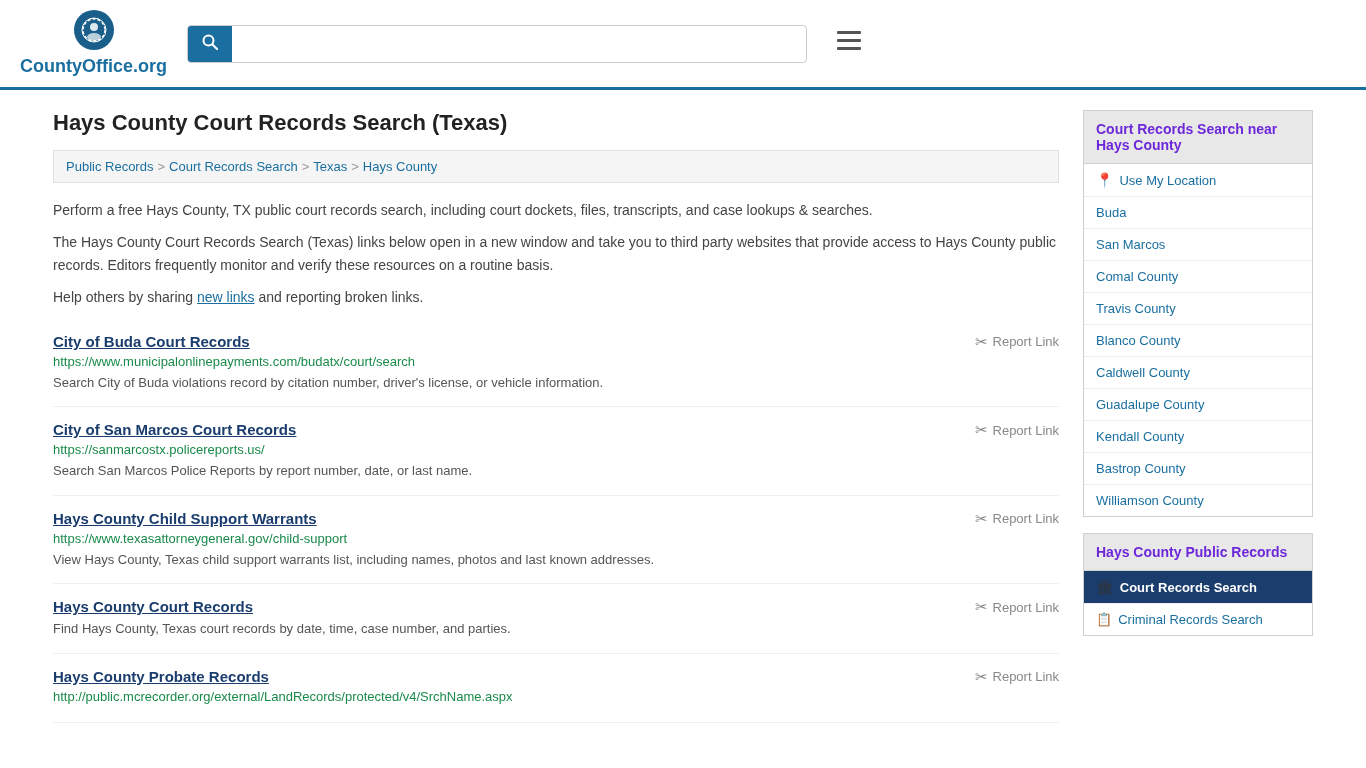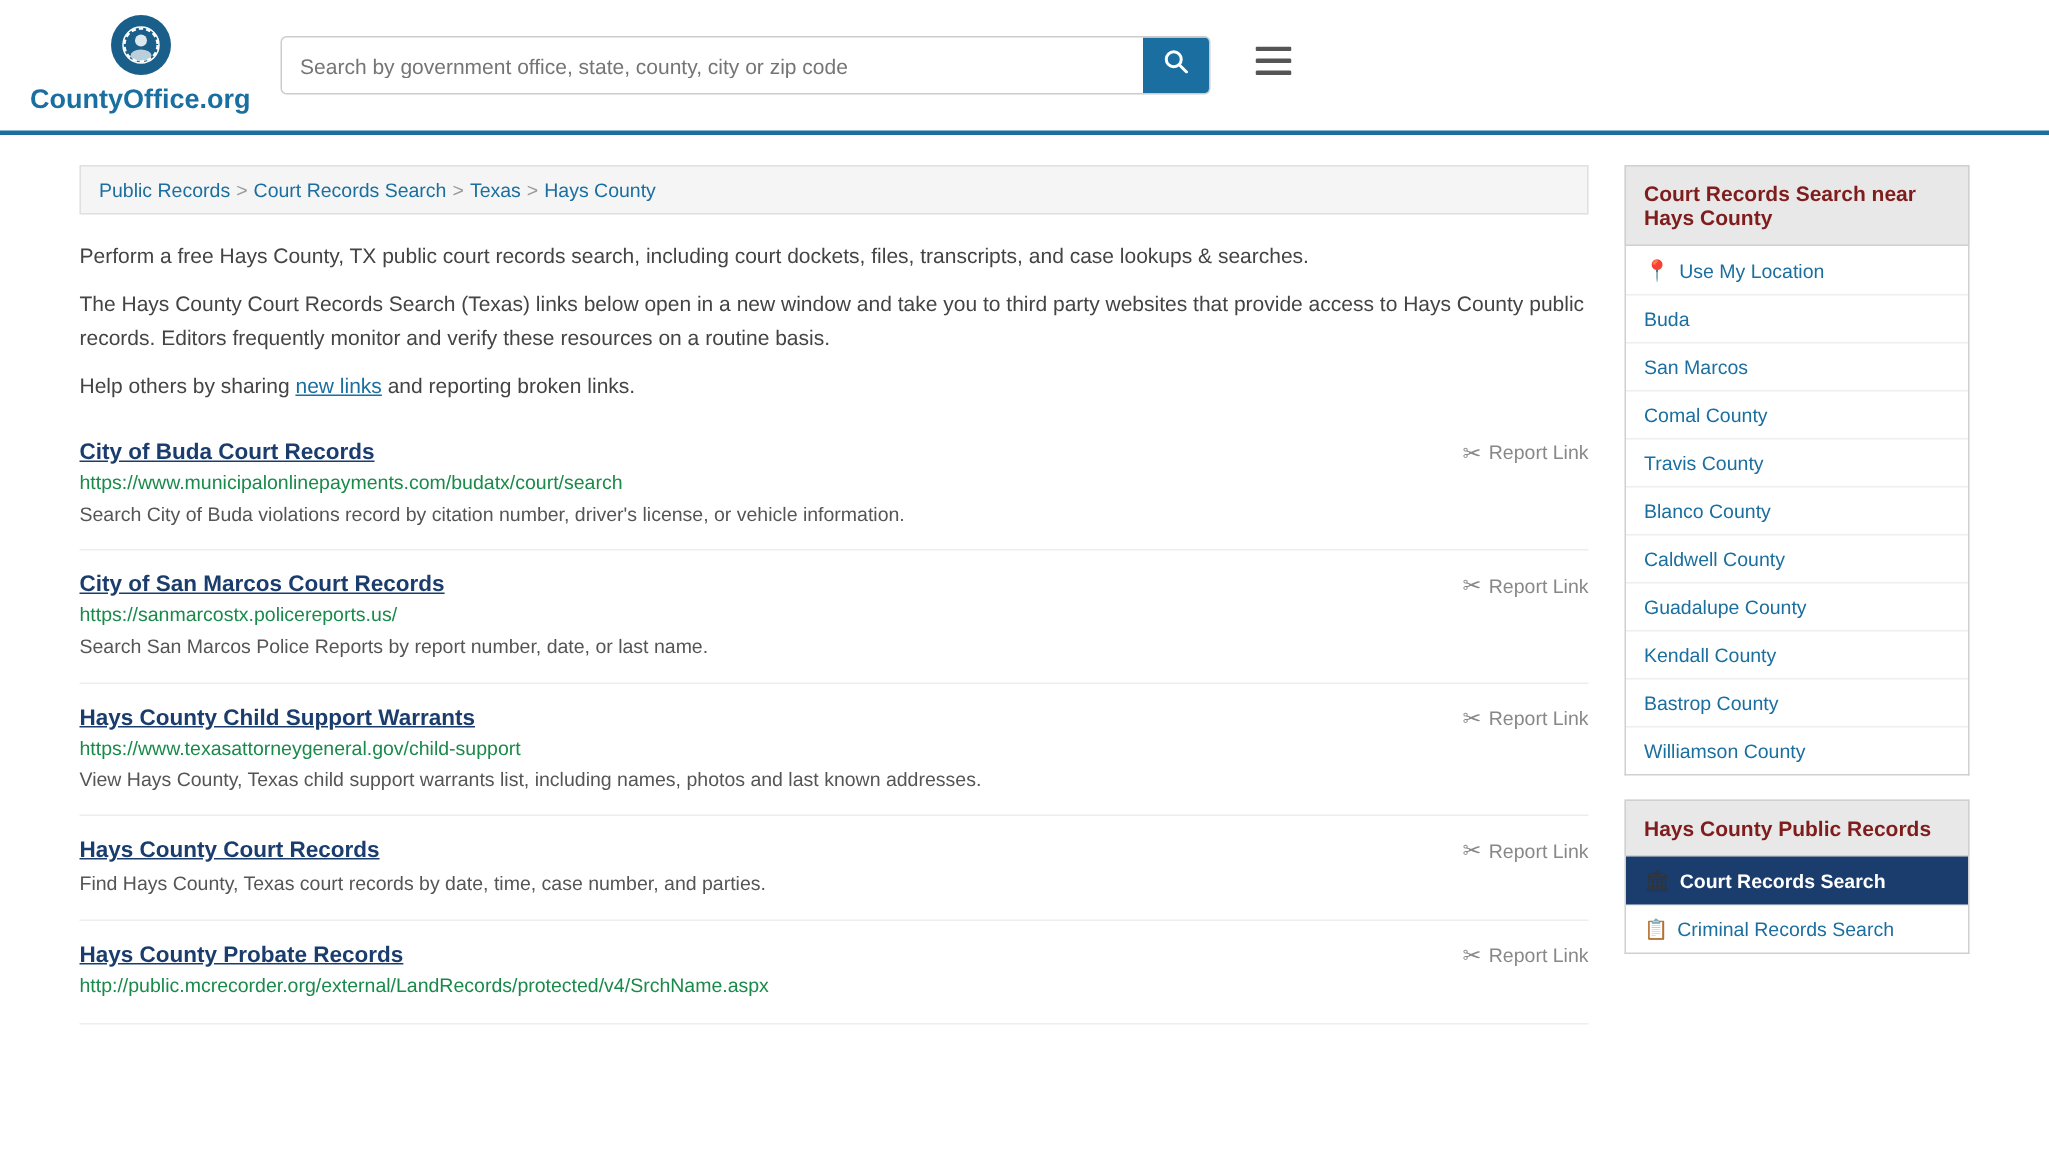--- a/index.html
+++ b/index.html
@@ -165,21 +165,21 @@
 
     
     .sidebar-section {
       margin-bottom: 16px;
     }
     .sidebar-header {
       background: #e8e8e8;
       padding: 10px 12px;
       font-weight: bold;
       font-size: 14px;
-      color: #7f1d1d;
+      color: #6d28d9;
       border: 1px solid #d0d0d0;
     }
     .sidebar-list {
       border: 1px solid #d0d0d0;
       border-top: none;
     }
     .sidebar-item {
       padding: 8px 12px;
       border-bottom: 1px solid #eee;
       display: flex;
@@ -213,41 +213,41 @@
         <circle cx="13" cy="10" r="4" fill="white" opacity="0.85"></circle>
         <ellipse cx="13" cy="20" rx="7" ry="4" fill="white" opacity="0.7"></ellipse>
         <circle cx="13" cy="13" r="11" fill="none" stroke="white" stroke-width="1.5" stroke-dasharray="3 2"></circle>
       </svg>
     </div>
     <span class="logo-text">
       <span>CountyOffice</span><span>.org</span>
     </span>
   </a>
   <div class="search-bar">
-    <input type="text" placeholder="Search by government office, state, county, city or zip code" style="">
     <button>
       <svg width="16" height="16" viewBox="0 0 16 16" fill="white">
         <circle cx="6.5" cy="6.5" r="5" fill="none" stroke="white" stroke-width="2"></circle>
         <line x1="10.5" y1="10.5" x2="15" y2="15" stroke="white" stroke-width="2" stroke-linecap="round"></line>
       </svg>
     </button>
   </div>
   <div class="menu-icon">
     <svg width="24" height="20" viewBox="0 0 24 20" fill="#555">
       <rect y="0" width="24" height="3" rx="1"></rect>
       <rect y="8" width="24" height="3" rx="1"></rect>
       <rect y="16" width="24" height="3" rx="1"></rect>
     </svg>
   </div>
 </header>
 
 <div class="container">
 
   <div class="main-content">
 
+    <h1 class="page-title">Hays County Court Records Search (Texas)</h1>
 
     <div class="breadcrumb">
       <a href="#">Public Records</a>
       <span class="sep">&gt;</span>
       <a href="#">Court Records Search</a>
       <span class="sep">&gt;</span>
       <a href="#">Texas</a>
       <span class="sep">&gt;</span>
       <a href="#">Hays County</a>
     </div>

